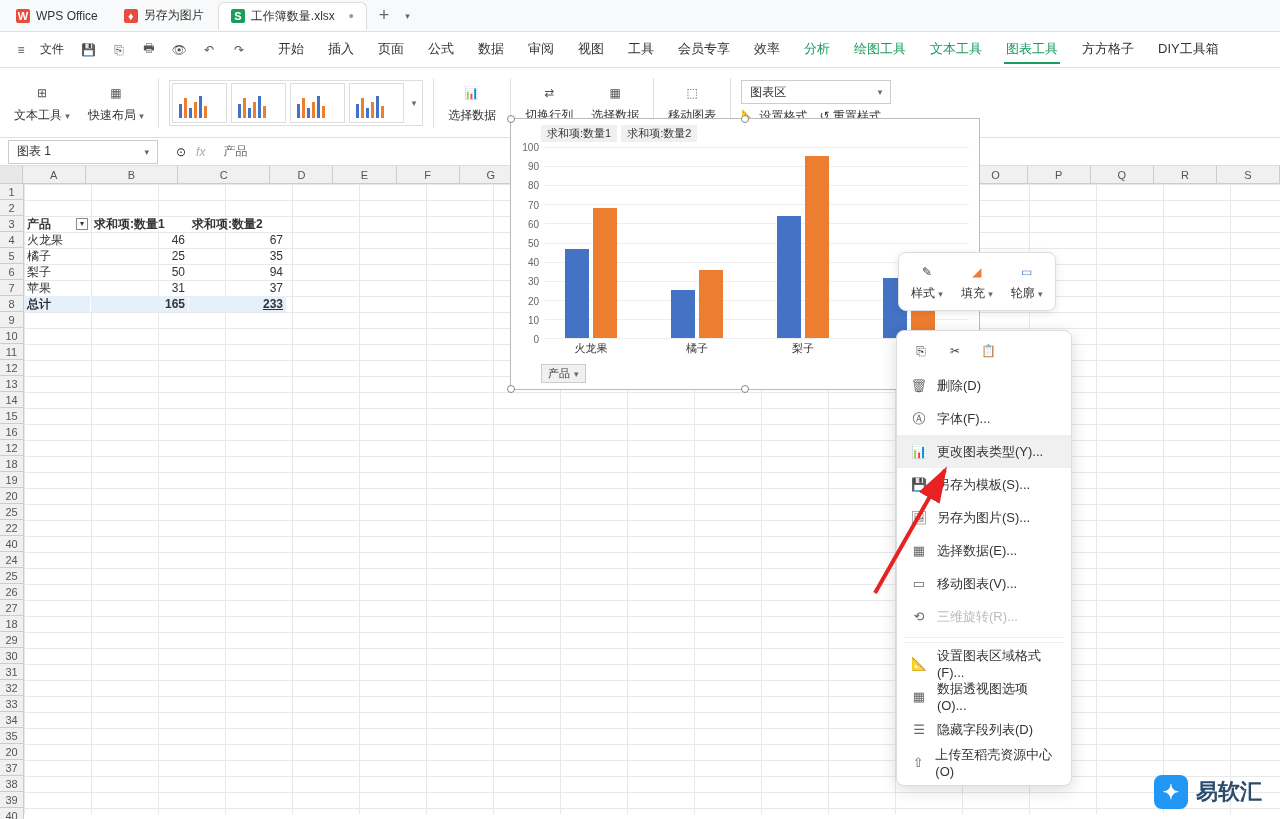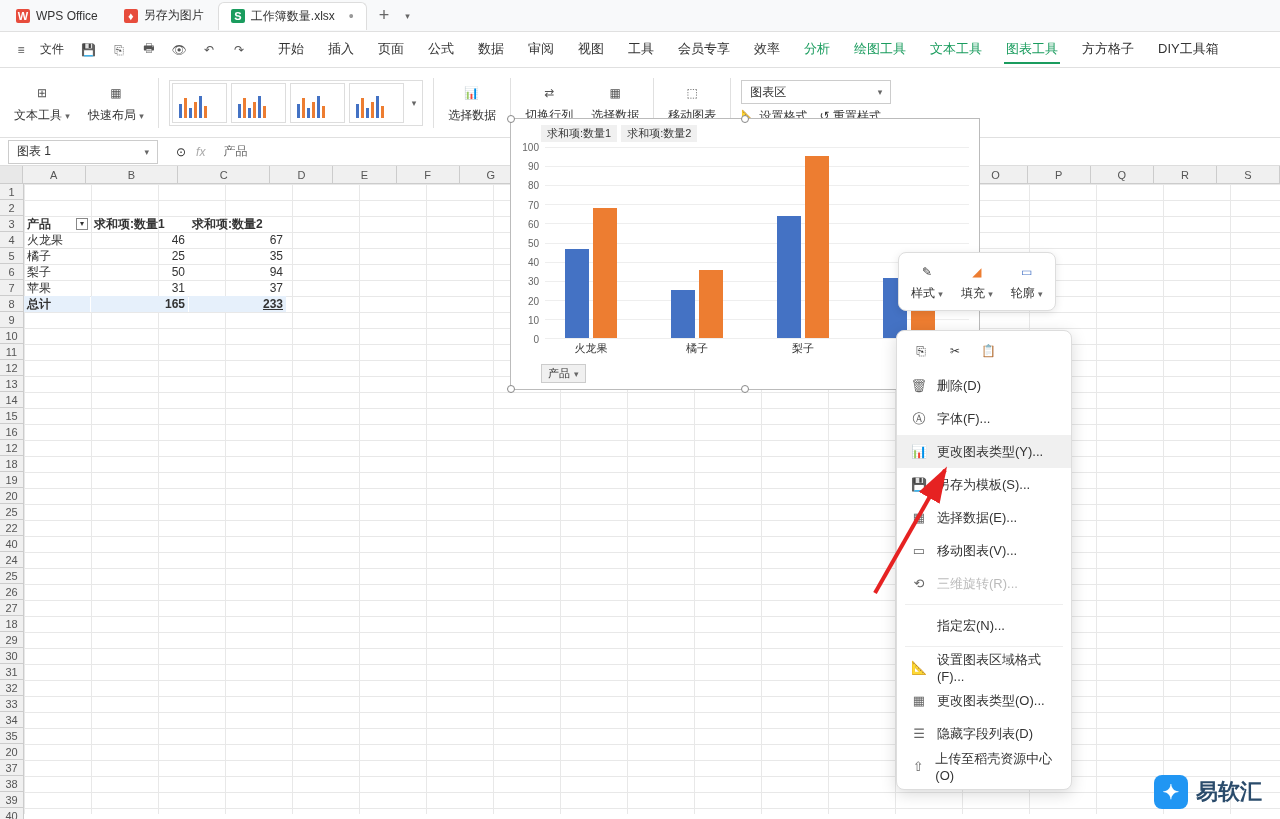--- a/index.html
+++ b/index.html
@@ -435,44 +435,44 @@
     </div>
   <div class="ctx-item hover">
       <span class="ctx-item-icon">📊</span>
       <span>更改图表类型(Y)...</span>
     </div>
   <div class="ctx-item">
       <span class="ctx-item-icon">💾</span>
       <span>另存为模板(S)...</span>
     </div>
   <div class="ctx-item">
+      <span class="ctx-item-icon">🖼</span>
+      <span>另存为图片(S)...</span>
+    </div>
+  <div class="ctx-item">
       <span class="ctx-item-icon">▦</span>
       <span>选择数据(E)...</span>
     </div>
   <div class="ctx-item">
       <span class="ctx-item-icon">▭</span>
       <span>移动图表(V)...</span>
     </div>
   <div class="ctx-item disabled">
       <span class="ctx-item-icon">⟲</span>
       <span>三维旋转(R)...</span>
     </div>
   <div class="ctx-sep"></div>
-  <div class="ctx-item">
-      <span class="ctx-item-icon"></span>
-      <span>指定宏(N)...</span>
-    </div>
   <div class="ctx-sep"></div>
   <div class="ctx-item">
       <span class="ctx-item-icon">📐</span>
       <span>设置图表区域格式(F)...</span>
     </div>
   <div class="ctx-item">
       <span class="ctx-item-icon">▦</span>
-      <span>更改图表类型(O)...</span>
+      <span>数据透视图选项(O)...</span>
     </div>
   <div class="ctx-item">
       <span class="ctx-item-icon">☰</span>
       <span>隐藏字段列表(D)</span>
     </div>
   <div class="ctx-item">
       <span class="ctx-item-icon">⇧</span>
       <span>上传至稻壳资源中心(O)</span>
     </div>
 </div>

